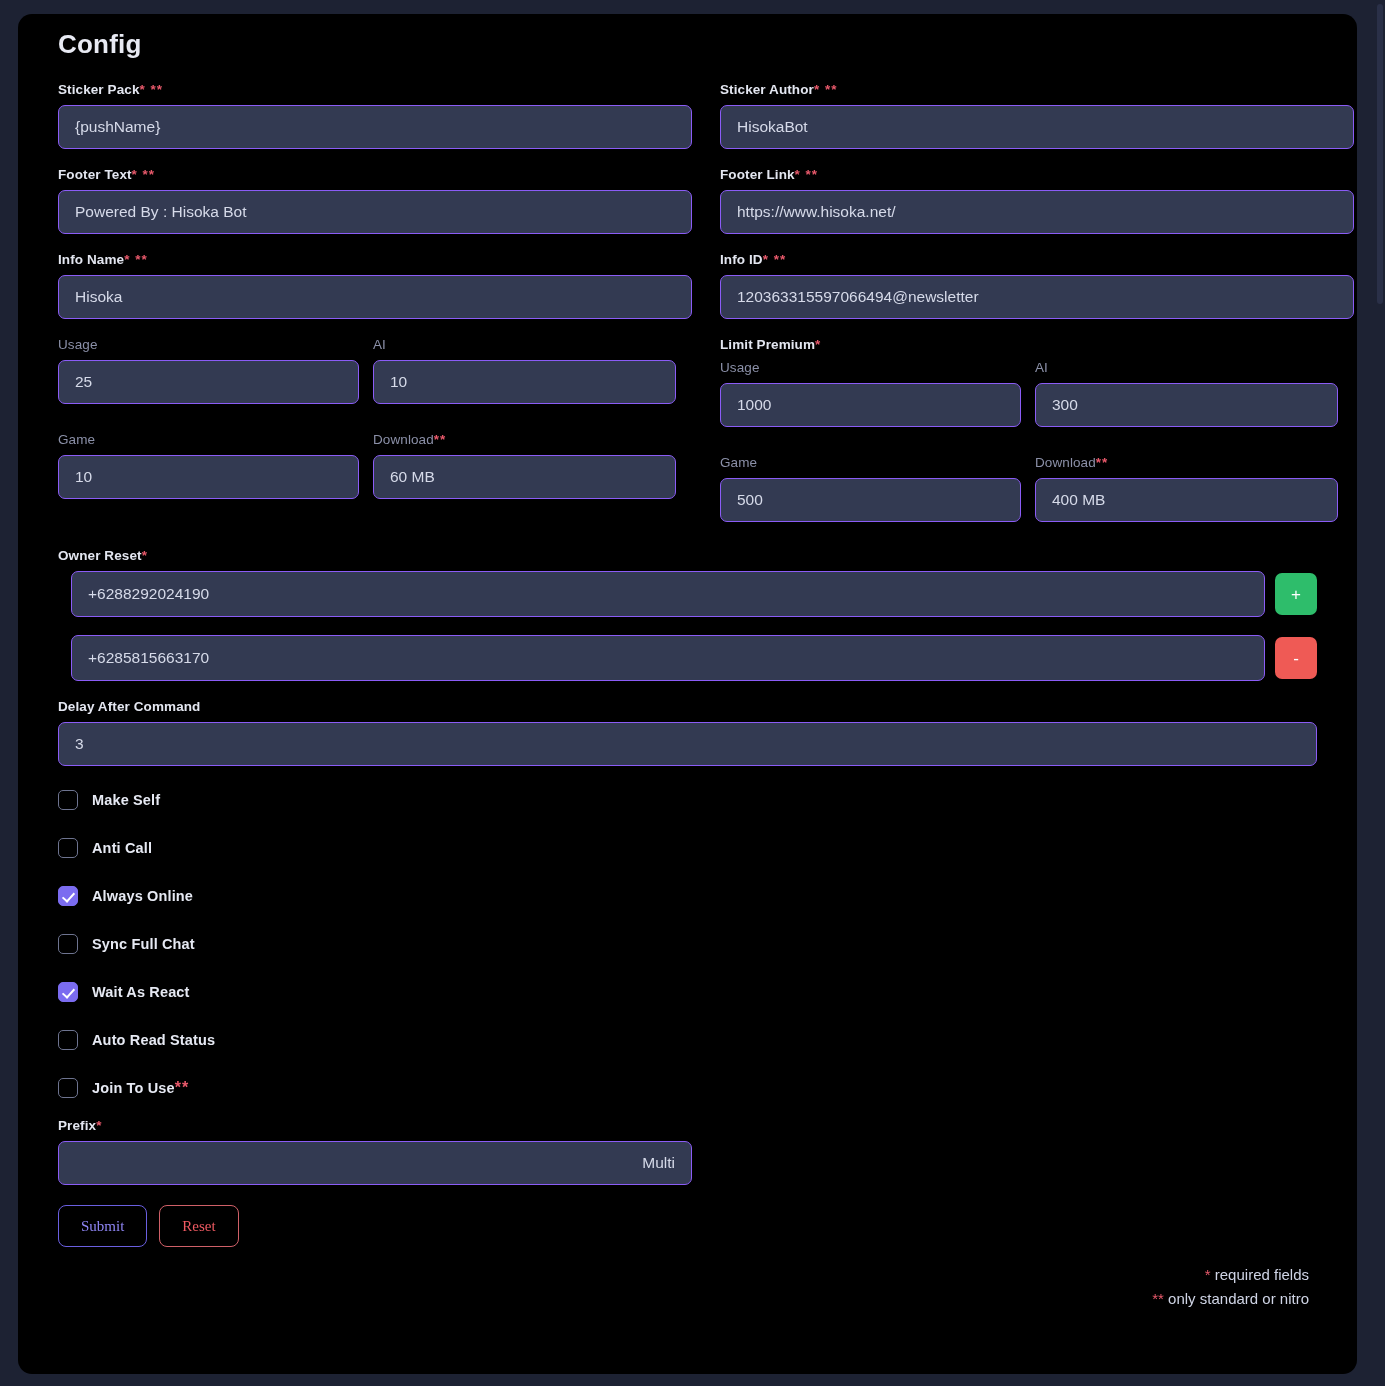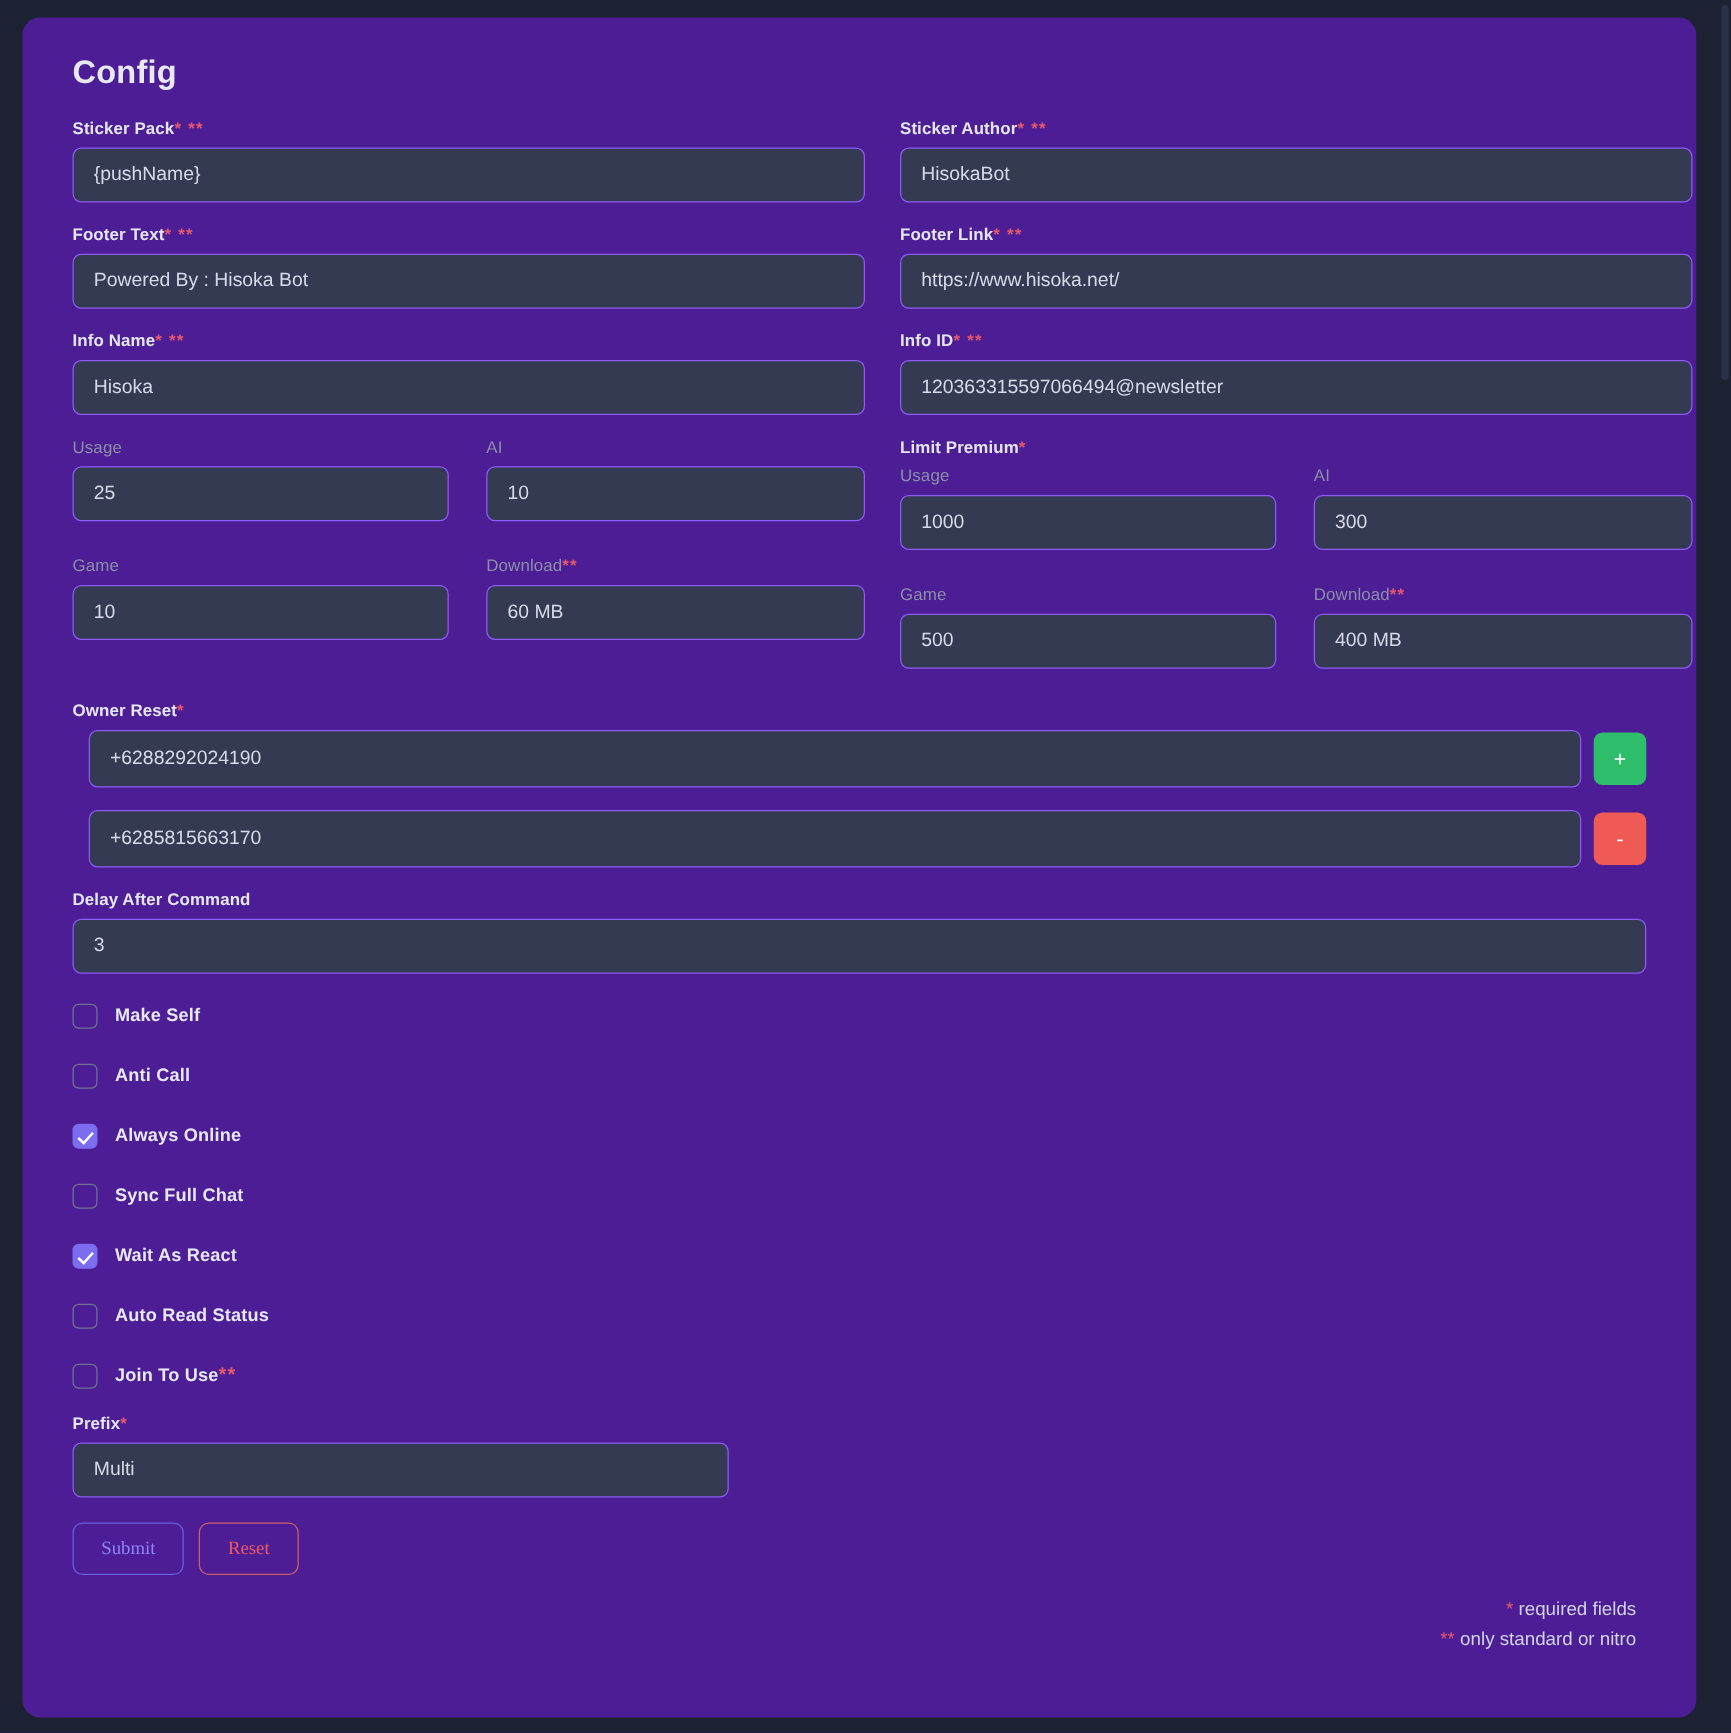--- a/index.html
+++ b/index.html
@@ -15,24 +15,24 @@
     height: 1386px;
     background: #1d2233;
     overflow: hidden;
   }
   .card {
     position: absolute;
     left: 18px;
     top: 14px;
     width: 1339px;
     height: 1360px;
-    background: #4c1d95;
+    background: #000000;
     border-radius: 14px;
     box-sizing: border-box;
-    padding: 28px 22px 0 22px;
+    padding: 15px 22px 0 22px;
     overflow: hidden;
   }
   .scroll-gutter {
     position: absolute;
     right: 0;
     top: 0;
     width: 10px;
     height: 1386px;
     background: #1d2233;
   }
@@ -86,21 +86,21 @@
     font-size: 15.5px;
     font-family: "Liberation Sans", sans-serif;
     padding: 0 16px;
     outline: none;
   }
   .inp::placeholder { color: #7f859e; }
 
   .limit-grid {
     display: grid;
     grid-template-columns: 301px 303px;
-    column-gap: 30px;
+    column-gap: 14px;
   }
   .limit-row2 { margin-top: 28px; }
 
   .owner-wrap { padding: 0 18px; margin-top: 4px; }
   .owner-row {
     display: flex;
     align-items: center;
     gap: 10px;
     margin-bottom: 18px;
     margin-left: 13px;
@@ -159,21 +159,21 @@
     transform: rotate(42deg);
   }
   .chk-label {
     font-size: 14.5px;
     color: #e6e9f3;
     font-weight: bold;
     letter-spacing: .15px;
   }
 
   .prefix-wrap { padding: 0 18px; margin-top: 6px; }
-  .prefix-wrap .inp { width: 525px; }
+  .prefix-wrap .inp { width: 634px; text-align: right; }
 
   .actions {
     padding: 20px 18px 0 18px;
     display: flex;
     gap: 12px;
   }
   .abtn {
     height: 42px;
     padding: 0 22px;
     border-radius: 8px;

